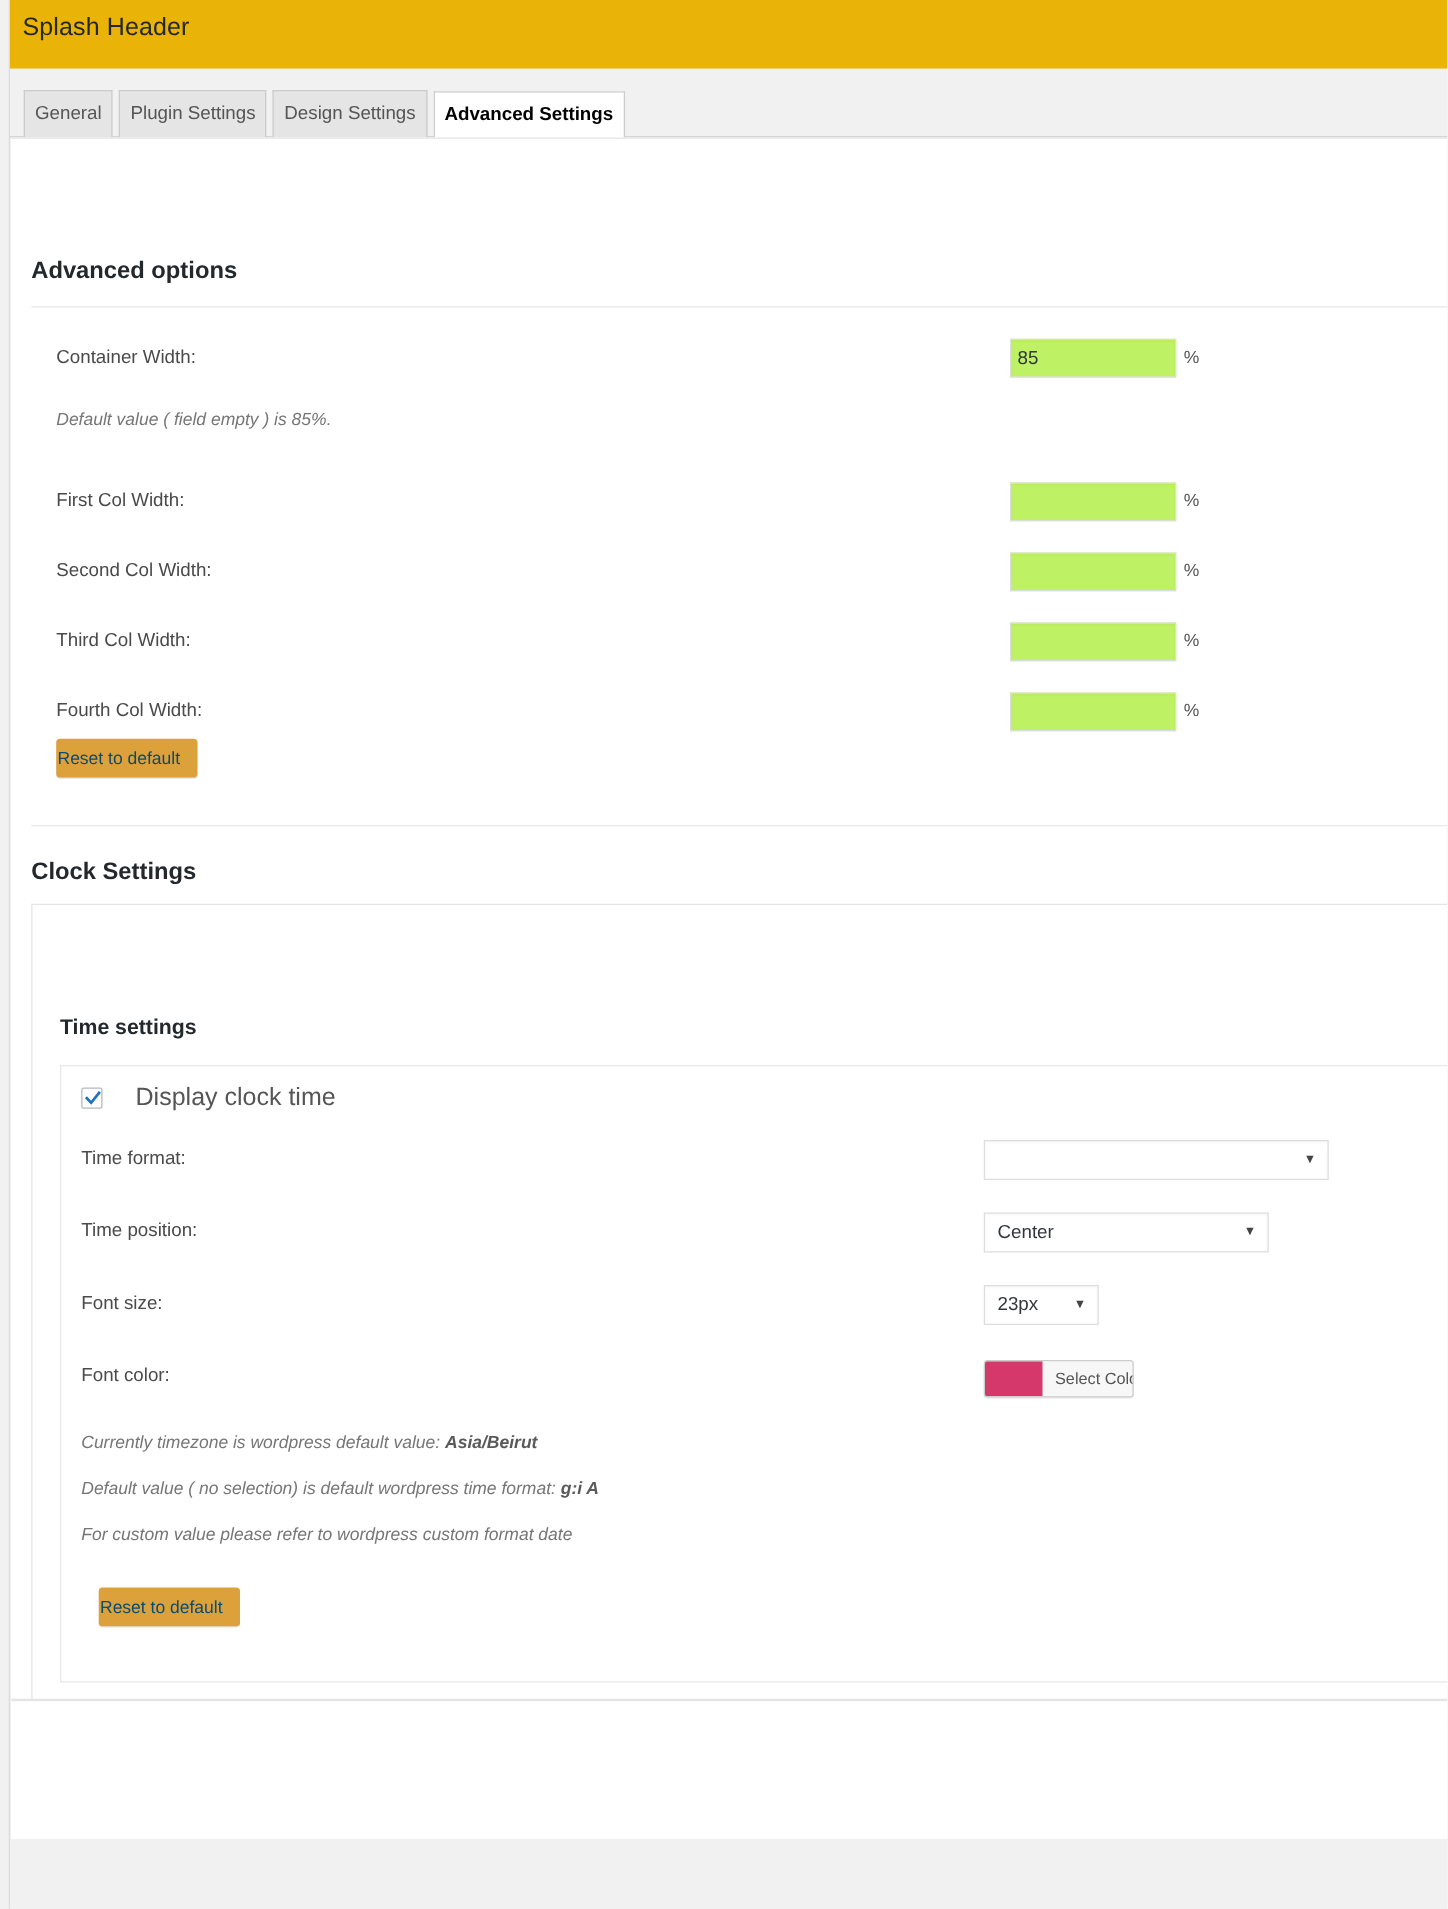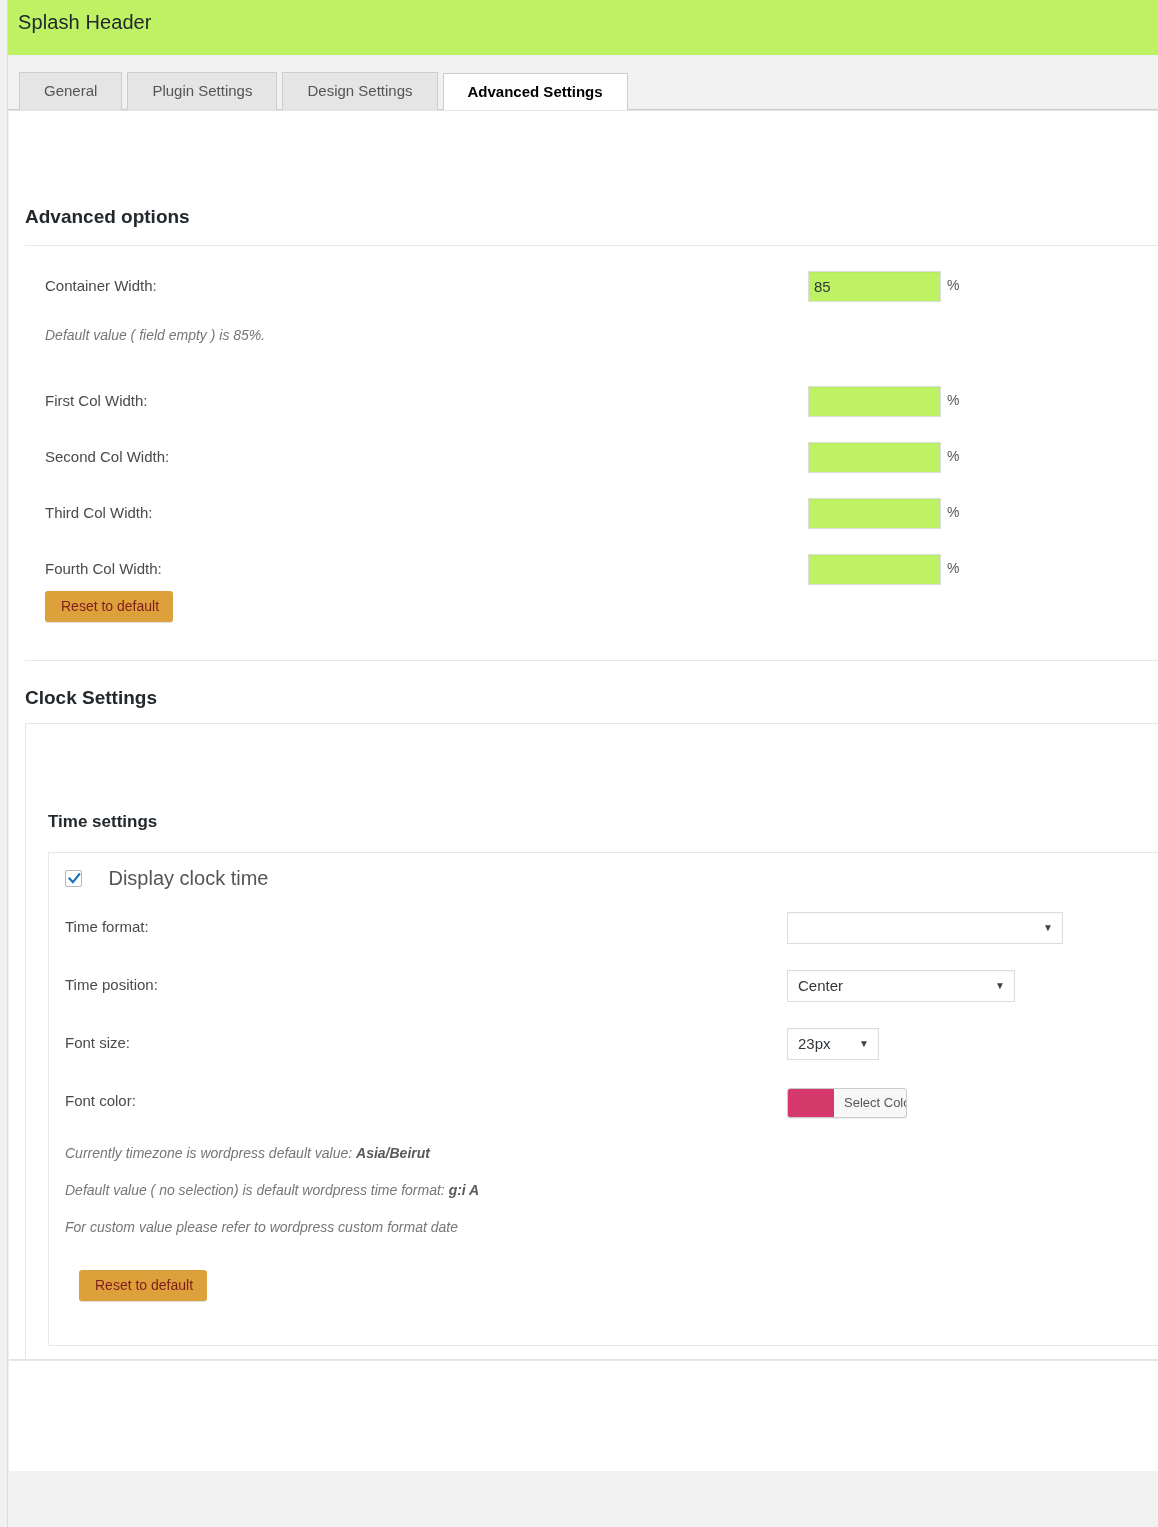--- a/index.html
+++ b/index.html
@@ -17,42 +17,42 @@
     background: #f1f1f1;
   }
   .left-rail {
     position: absolute; left: 0; top: 0; width: 8px; height: 1527px;
     background: #f1f1f1; border-right: 1px solid #dcdcdc;
   }
 
   
   .wrap-title {
     position: absolute; left: 8px; top: 0; right: 0; height: 55px;
-    background: #bef264;
+    background: #eab308;
   }
   .page-title {
     position: absolute; left: 10px; top: 11px;
     font-size: 20px; color: #23282d; font-weight: 400;
     letter-spacing: .1px;
   }
 
   
   .tabs-bar {
     position: absolute; left: 8px; top: 55px; right: 0; height: 55px;
     background: #f1f1f1;
   }
   .tabs-row {
     position: absolute; left: 0; bottom: 0; right: 0; height: 38px;
     border-bottom: 1px solid #ccc;
     padding-left: 11px;
   }
   .tab {
     display: inline-block;
     height: 38px; line-height: 36px;
-    padding: 0 24px;
+    padding: 0 8px;
     margin-right: 5px;
     font-size: 15px; color: #555;
     background: #e5e5e5;
     border: 1px solid #ccc;
     border-bottom: none;
     vertical-align: bottom;
     cursor: pointer;
     white-space: nowrap;
   }
   .tab.active {
@@ -117,24 +117,24 @@
     font-size: 14px; color: #555;
   }
   .note-italic {
     position: absolute; left: 20px;
     font-size: 14px; color: #767676;
     font-style: italic;
   }
   .btn-orange {
     border: none;
     background: #dda13b;
-    color: #7f1d1d;
+    color: #0c4a6e;
     font-family: "Liberation Sans", sans-serif;
     font-size: 14px;
-    padding: 8px 14px 9px 16px;
+    padding: 8px 14px 9px 1px;
     border-radius: 3px;
     cursor: pointer;
     box-shadow: 0 1px 0 rgba(0,0,0,.12);
     line-height: 1;
   }
   #adv-reset { position: absolute; left: 20px; top: 345px; }
 
   
   .clock-panel {
     position: absolute; left: 16px; top: 612px; right: 0;

